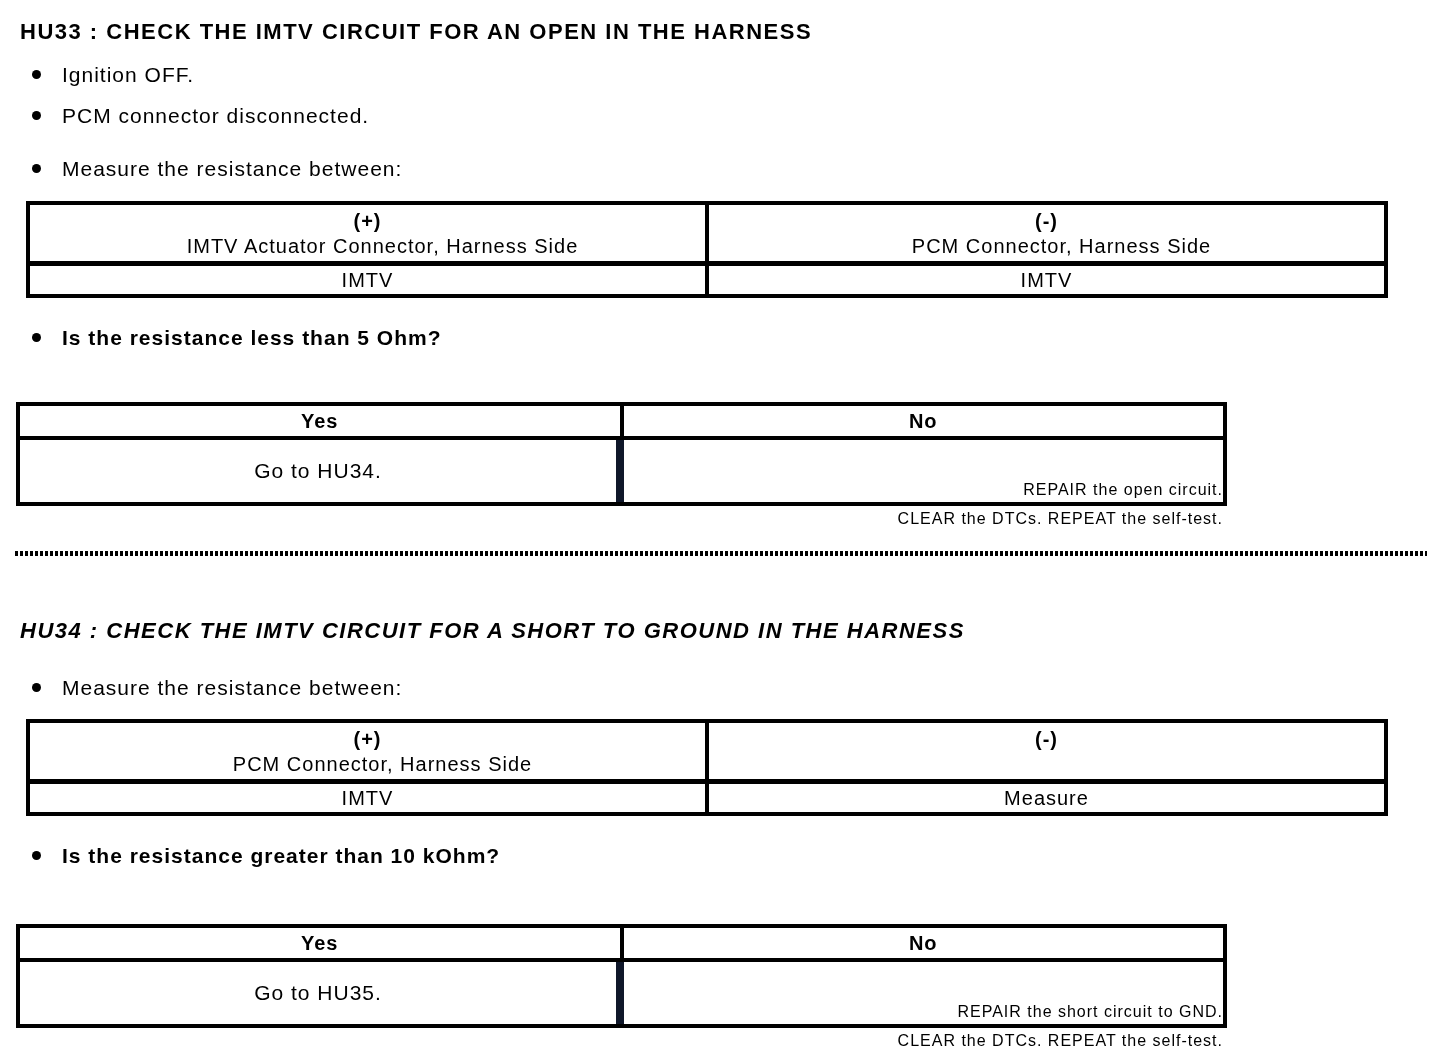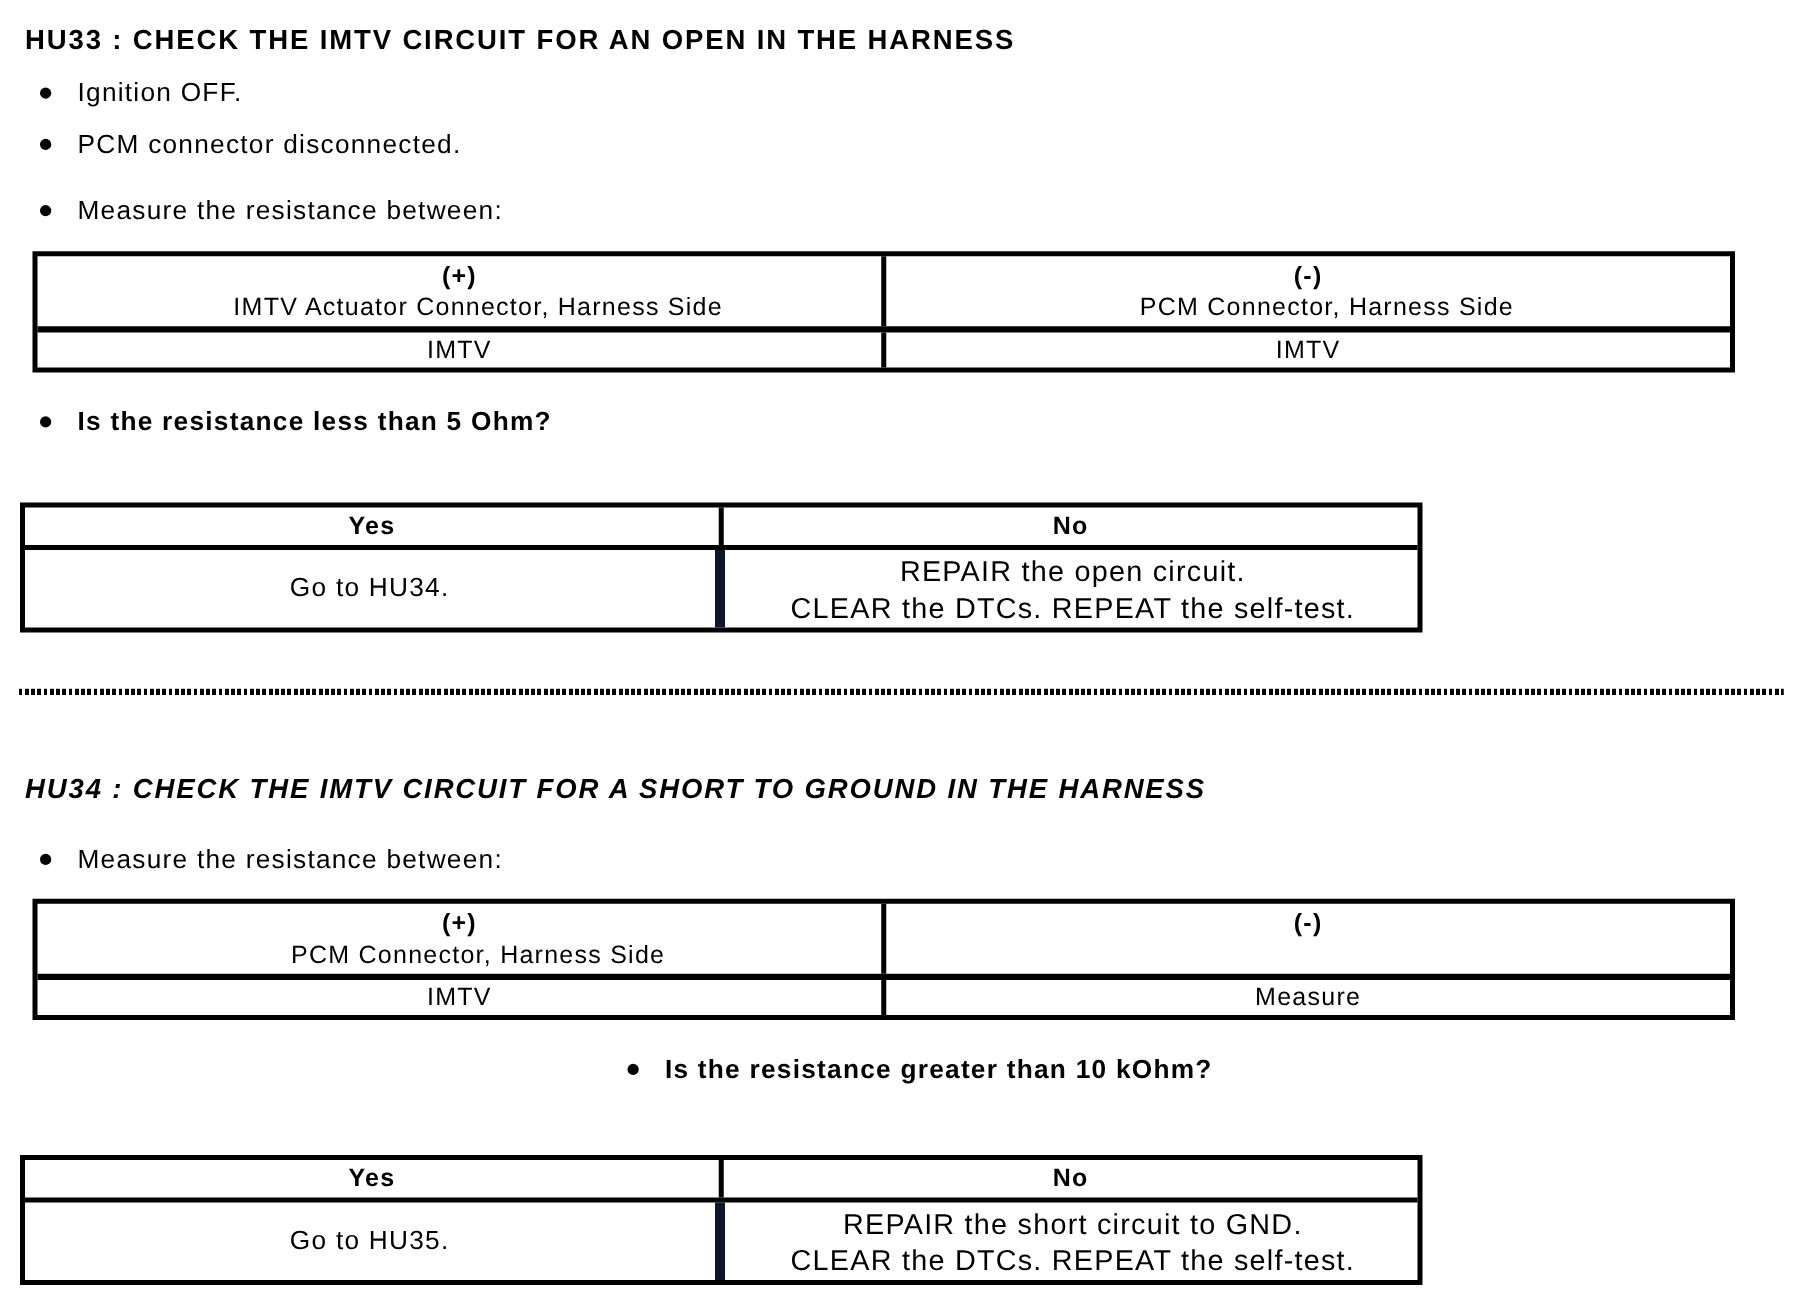--- a/index.html
+++ b/index.html
@@ -42,21 +42,21 @@
     border-radius: 50%;
   }
   .bullet .btext { margin-left: 21px; }
   .bullet.bold .btext { font-weight: bold; }
 
   .b-ignition { margin-top: 19px; }
   .b-pcm      { margin-top: 18px; }
   .b-measure1 { margin-top: 30px; }
   .q1         { margin-top: 28px; }
   .b-measure2 { margin-top: 33px; }
-  .q2         { margin-top: 28px; justify-content: center; }
+  .q2         { margin-top: 28px; }
 
   
   .mtable {
     box-sizing: border-box;
     width: 1362px;
     margin-left: 26px;
     border: 4px solid #000;
     background: #fff;
   }
   .mtable { margin-top: 21px; }
@@ -83,21 +83,21 @@
     padding: 1px 0;
     font-size: 20px;
     line-height: 26px;
     letter-spacing: 1px;
   }
   .mtable .dcell.left { border-right: 4px solid #000; }
 
   
   .dtable {
     box-sizing: border-box;
-    width: 1122px;
+    width: 1211px;
     margin-left: 16px;
     border: 4px solid #000;
     background: #fff;
   }
   .dtable.t1 { margin-top: 53px; }
   .dtable.t2 { margin-top: 57px; }
   .dtable .hrow {
     display: flex;
     border-bottom: 4px solid #000;
   }
@@ -116,24 +116,25 @@
     display: flex;
     align-items: center;
     justify-content: center;
     border-right: 8px solid #0f172a;
     font-size: 21px;
     letter-spacing: 1px;
   }
   .dtable .dcell-no {
     flex: 1 1 0;
     padding: 3px 0 0 3px;
-    font-size: 23px;
+    font-size: 16px;
     line-height: 29px;
     letter-spacing: 1px;
-    text-align: center;
+    text-align: right;
+    margin-top: 32px;
   }
 
   .dashed-divider {
     margin: 45px 0 0 15px;
     width: 1412px;
     height: 5px;
     background: repeating-linear-gradient(90deg, #000 0 3px, #ffffff 3px 5px);
   }
 </style>
 </head>

